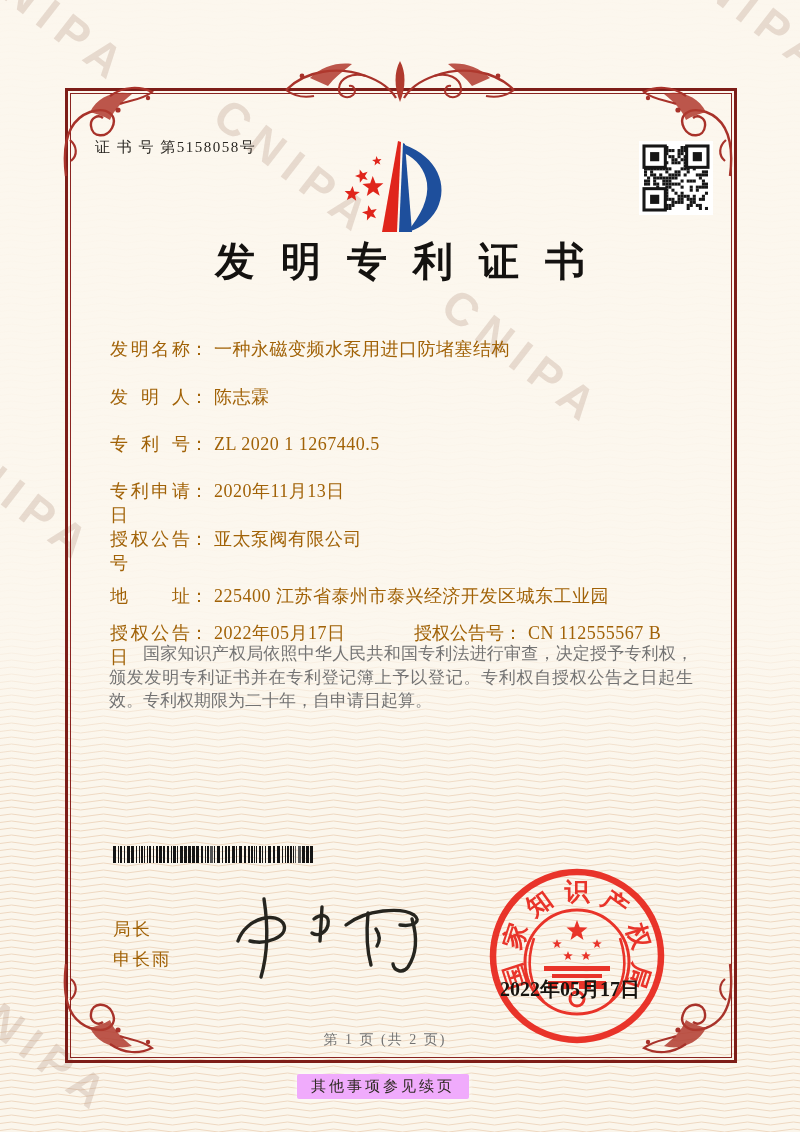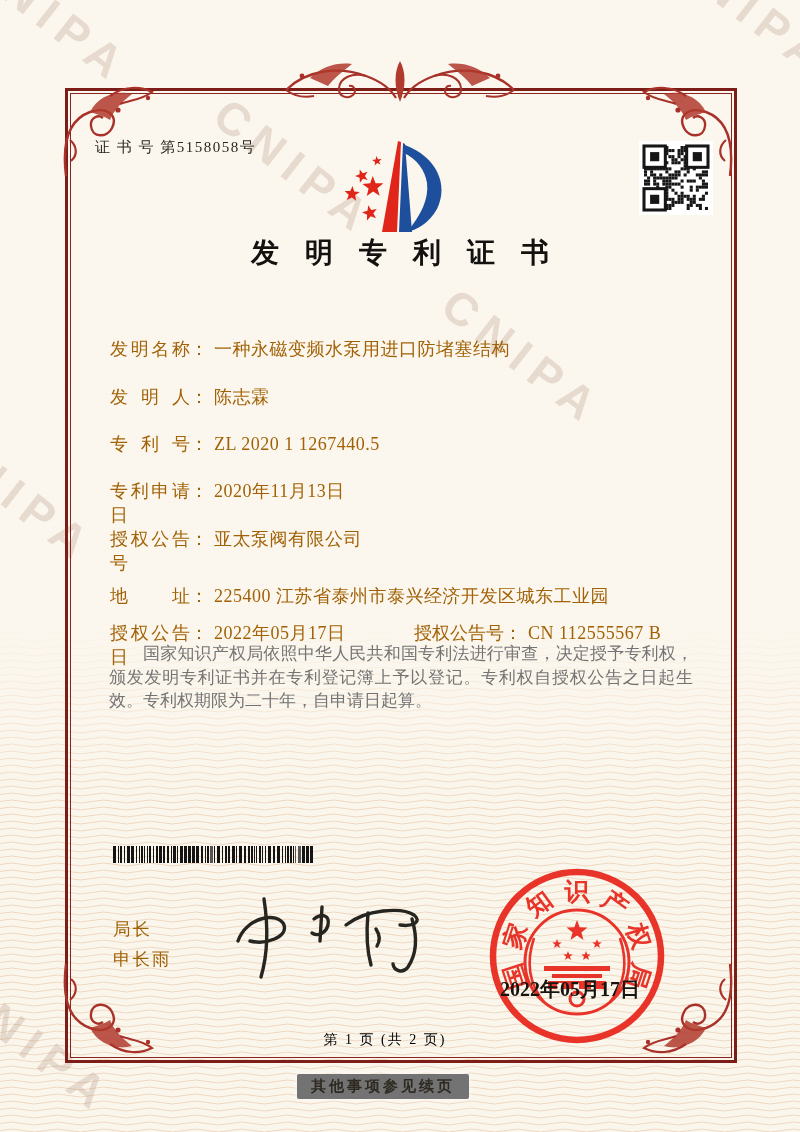--- a/index.html
+++ b/index.html
@@ -12,44 +12,44 @@
         font-weight:bold;font-size:46px;letter-spacing:10px;color:rgba(174,140,122,.27);
         transform:rotate(38deg);white-space:nowrap;pointer-events:none;}
   .frame{position:absolute;left:65px;top:88px;width:666px;height:969px;z-index:3;
         border:3px solid #7d1d18;}
   .frame::after{content:"";position:absolute;left:2px;top:2px;right:2px;bottom:2px;
         border:1px solid #8a2420;}
   .orn{position:absolute;z-index:4;pointer-events:none;}
   .content{position:absolute;z-index:5;color:#1c1a17;}
   .cert-no{left:95px;top:138px;font-size:15px;letter-spacing:1.5px;color:#2a2722;}
   .qr{left:639px;top:141px;}
-  .title{left:0;right:0;top:234px;text-align:center;font-size:28px;font-weight:bold;
+  .title{left:0;right:0;top:234px;text-align:center;font-size:40px;font-weight:bold;
         letter-spacing:26px;text-indent:26px;color:#141210;}
   .field-row{left:110px;width:600px;height:24px;font-size:18px;line-height:24px;color:#a16207;}
   .f-label{display:inline-block;width:80px;text-align:justify;text-align-last:justify;
         text-justify:inter-character;vertical-align:top;}
   .f-colon{vertical-align:top;}
   .f-value{padding-left:6px;letter-spacing:.5px;vertical-align:top;}
   .grant-group{position:absolute;left:304px;top:0;white-space:nowrap;}
   .legal{left:109px;top:642px;width:584px;font-size:17px;line-height:23.6px;
         text-align:justify;color:#737373;}
   .legal p{margin:0;text-indent:2em;}
   .legal p+p{margin-top:1px;}
   .barcode{left:113px;top:846px;}
   .officer{font-family:"Liberation Sans","DejaVu Sans",sans-serif;font-size:17.5px;
         letter-spacing:2px;color:#a16207;}
   .officer.role{left:113px;top:917px;}
   .officer.name{left:113px;top:947px;}
   .signature{left:226px;top:889px;}
   .seal{left:487px;top:866px;}
   .page-info{left:49px;width:672px;top:1031px;text-align:center;font-size:14px;
-        letter-spacing:2px;color:#000000;}
-  .footer-chip{left:383px;top:1074px;transform:translateX(-50%);background:#737373;
+        letter-spacing:2px;color:#737373;}
+  .footer-chip{left:383px;top:1074px;transform:translateX(-50%);background:#f0abfc;
         padding:3px 14px;border-radius:2px;font-size:15px;letter-spacing:3px;color:#2e2a22;
-        box-shadow:0 0 4px rgba(255,255,255,.9);font-weight:bold;}
+        box-shadow:0 0 4px rgba(255,255,255,.9);}
 </style>
 </head>
 <body>
 
 <div class="page">
 
   <svg class="texture" width="800" height="1132">
     <defs>
       <pattern id="wavep" width="46" height="7" patternUnits="userSpaceOnUse">
         <path d="M0 3.5 Q11.5 0.5 23 3.5 T46 3.5" fill="none" stroke="#dcae85" stroke-width="1"></path>

